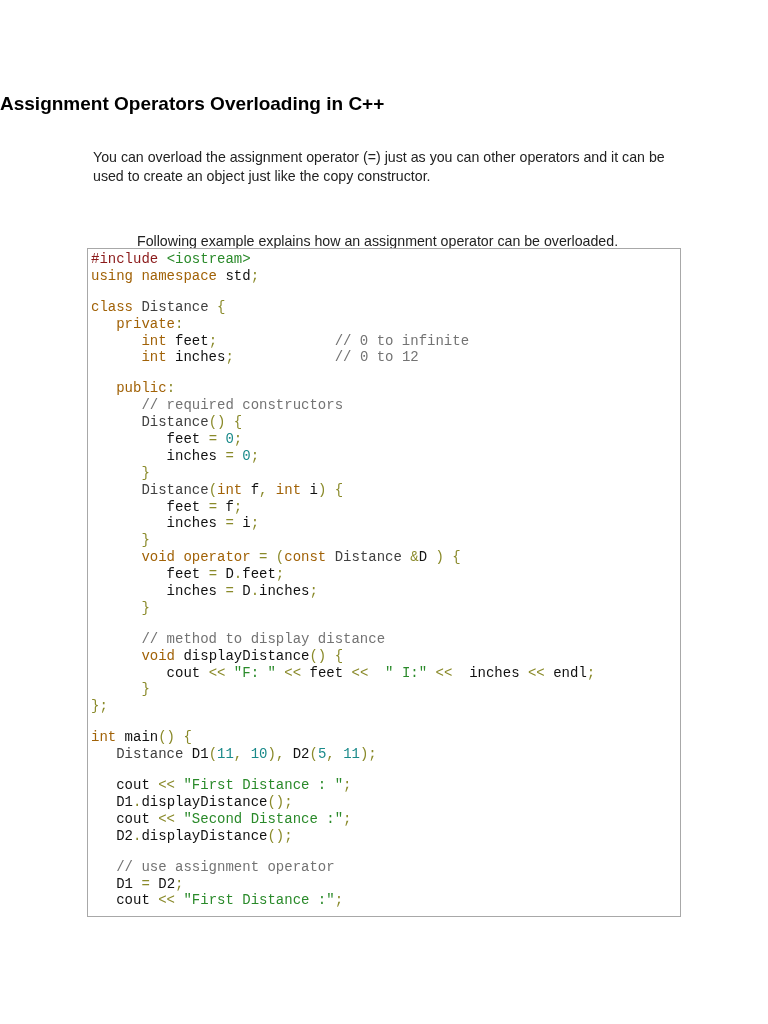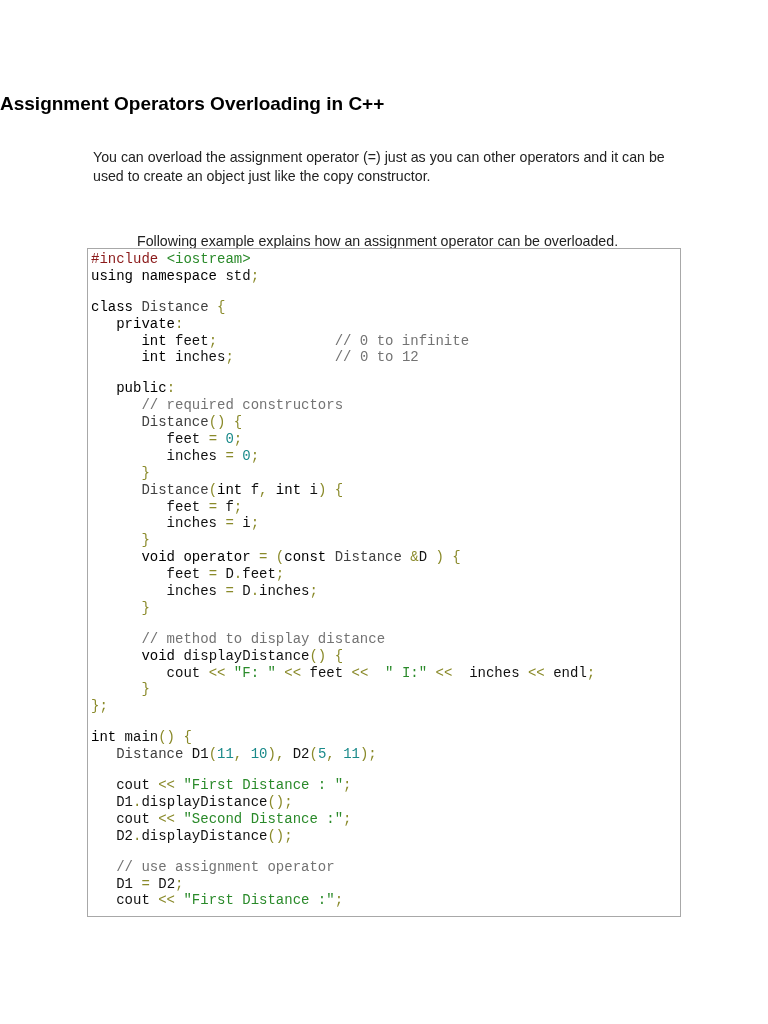--- a/index.html
+++ b/index.html
@@ -5,21 +5,21 @@
   html, body { margin:0; padding:0; background:#ffffff; }
   body { width:768px; height:1024px; position:relative; overflow:hidden; font-family:"Liberation Sans", sans-serif; color:#000; }
   .title { position:absolute; left:0; width:768px; top:93px; text-align:left; font-weight:bold; font-size:19px; color:#000; }
   .para { position:absolute; left:93px; width:600px; font-size:14.2px; line-height:19px; color:#222; }
   .p1 { top:148px; }
   .p2 { top:232px;margin-left:44px; }
   .codebox { position:absolute; left:87px; top:248px; width:594px; height:669px; border:1px solid #a8a8a8; box-sizing:border-box; background:#fff; overflow:hidden; }
   .code { position:absolute; left:3px; top:2px; font-family:"Liberation Mono", monospace; font-size:14px; white-space:pre; color:#111; }
   .ln { height:16.9px; line-height:16.9px; }
   .ln.blank { height:14px; }
-  .kw { color:#000000; }
+  .kw { color:#a16207; }
   .ty { color:#404040; }
   .cm { color:#737373; }
   .pp { color:#8b1a1a; }
   .st { color:#2a8a2a; }
   .nu { color:#1a8a8a; }
   .pu { color:#8a8a2a; }
 </style>
 </head>
 <body>
 

